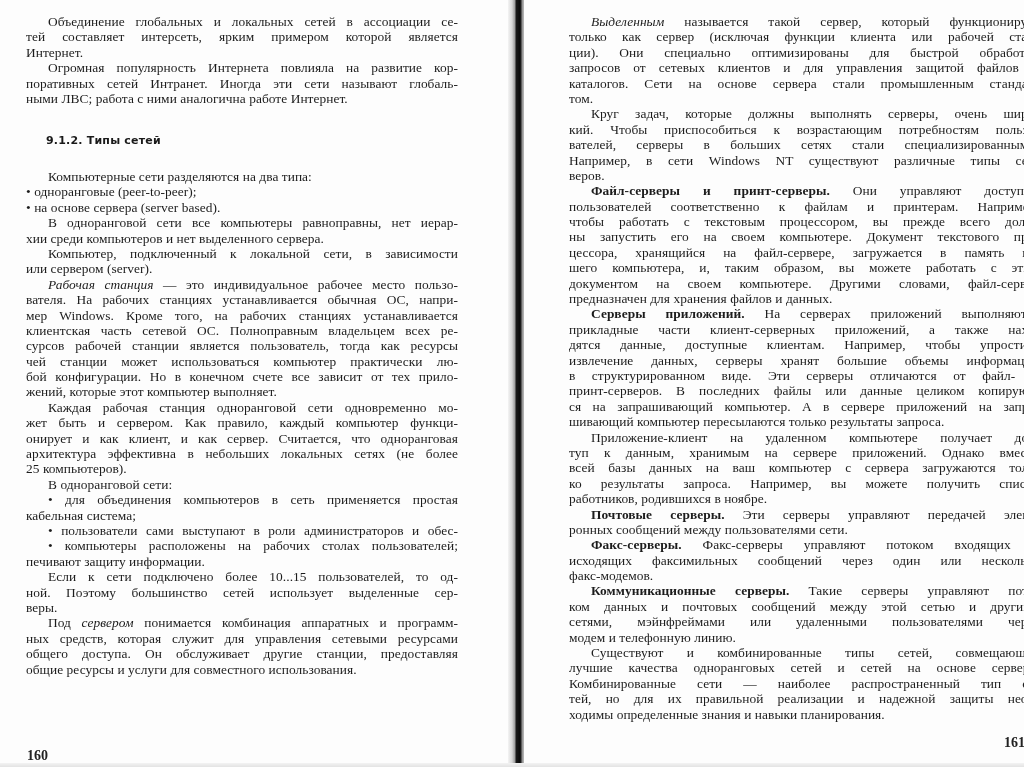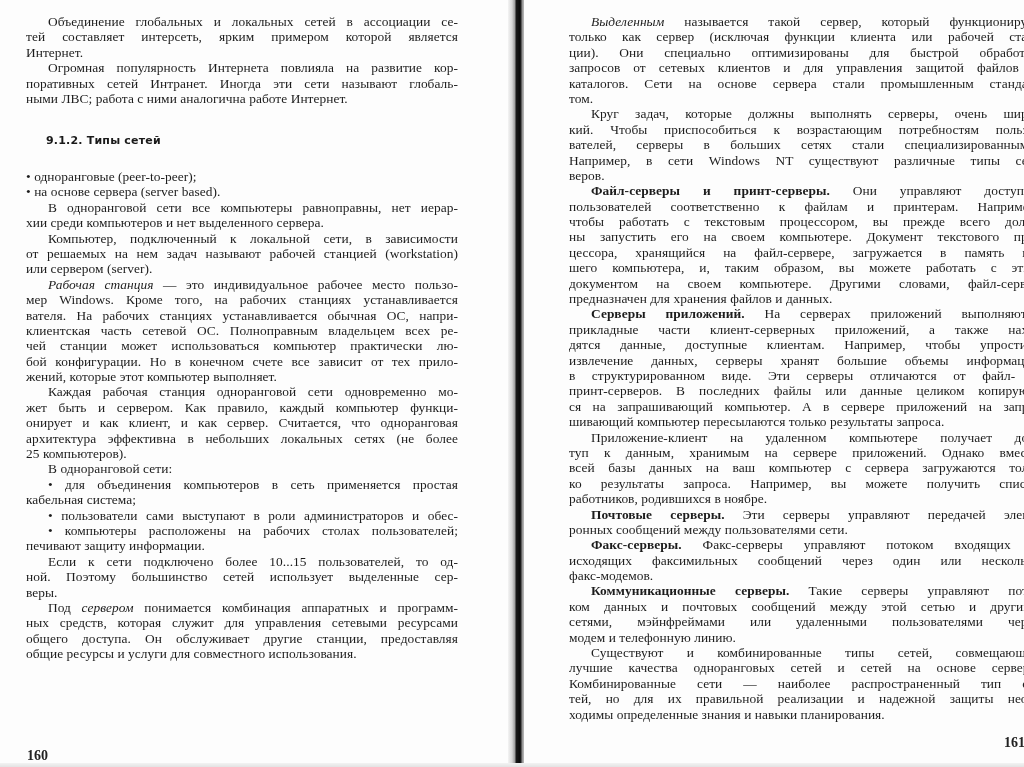--- a/index.html
+++ b/index.html
@@ -101,31 +101,32 @@
       <span class="line">тей составляет интерсеть, ярким примером которой является</span>
       <span class="line last">Интернет.</span>
       <span class="line indent">Огромная популярность Интернета повлияла на развитие кор-</span>
       <span class="line">поративных сетей Интранет. Иногда эти сети называют глобаль-</span>
       <span class="line last">ными ЛВС; работа с ними аналогична работе Интернет.</span>
     </div>
 
     <div class="heading">9.1.2. Типы сетей</div>
 
     <div class="text-block left-text" id="left-body" style="top:169px;">
+        <span class="line indent last"><span>Компьютерные сети разделяются на два типа:</span></span>
         <span class="line last"><span>• одноранговые (peer-to-peer);</span></span>
         <span class="line last"><span>• на основе сервера (server based).</span></span>
         <span class="line indent"><span>В одноранговой сети все компьютеры равноправны, нет иерар-</span></span>
         <span class="line last"><span>хии среди компьютеров и нет выделенного сервера.</span></span>
         <span class="line indent"><span>Компьютер, подключенный к локальной сети, в зависимости</span></span>
-        <span class="line"><span>от решаемых на нем задач называют рабочей станцией (workstation)</span></span>
         <span class="line last"><span>или сервером (server).</span></span>
         <span class="line indent"><span class="em">Рабочая станция</span><span> — это индивидуальное рабочее место пользо-</span></span>
+        <span class="line"><span>вателя. На рабочих станциях устанавливается обычная ОС, напри-</span></span>
         <span class="line"><span>мер Windows. Кроме того, на рабочих станциях устанавливается</span></span>
-        <span class="line"><span>вателя. На рабочих станциях устанавливается обычная ОС, напри-</span></span>
         <span class="line"><span>клиентская часть сетевой ОС. Полноправным владельцем всех ре-</span></span>
+        <span class="line"><span>сурсов рабочей станции является пользователь, тогда как ресурсы</span></span>
         <span class="line"><span>чей станции может использоваться компьютер практически лю-</span></span>
         <span class="line"><span>бой конфигурации. Но в конечном счете все зависит от тех прило-</span></span>
         <span class="line last"><span>жений, которые этот компьютер выполняет.</span></span>
         <span class="line indent"><span>Каждая рабочая станция одноранговой сети одновременно мо-</span></span>
         <span class="line"><span>жет быть и сервером. Как правило, каждый компьютер функци-</span></span>
         <span class="line"><span>онирует и как клиент, и как сервер. Считается, что одноранговая</span></span>
         <span class="line"><span>архитектура эффективна в небольших локальных сетях (не более</span></span>
         <span class="line last"><span>25 компьютеров).</span></span>
         <span class="line indent last"><span>В одноранговой сети:</span></span>
         <span class="line indent"><span>• для объединения компьютеров в сеть применяется простая</span></span>

